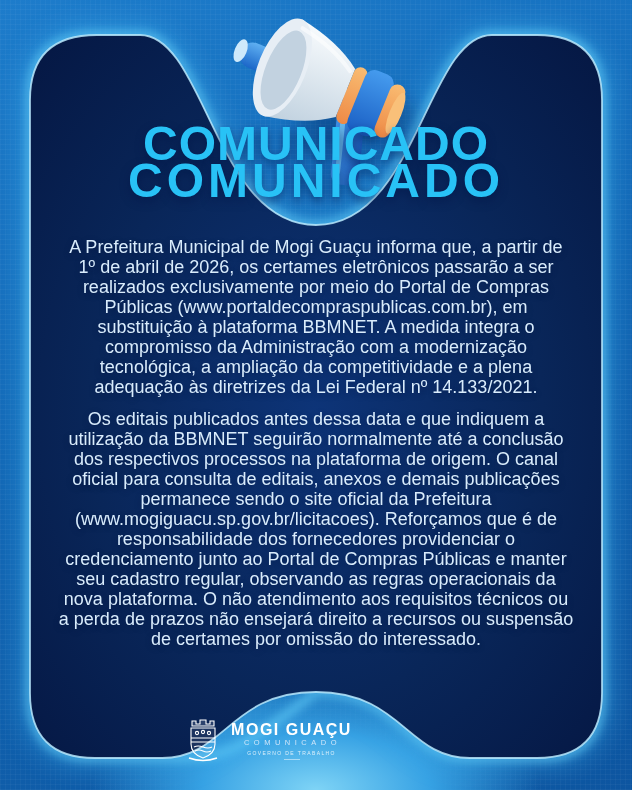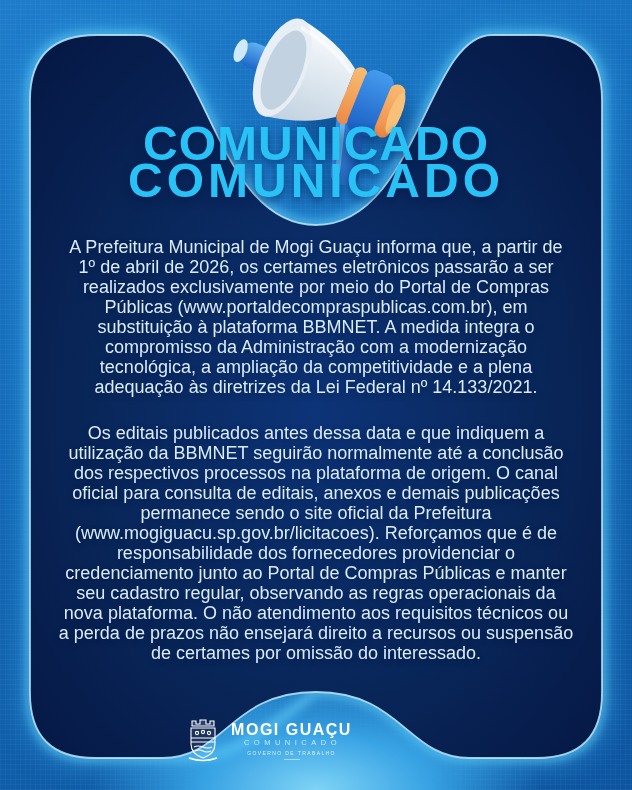--- a/index.html
+++ b/index.html
@@ -27,21 +27,21 @@
     text-shadow:0 4px 10px rgba(0,20,70,0.55);
   }
   .title-line1{font-size:48px;letter-spacing:1px;display:block;}
   .title-line2{font-size:48px;letter-spacing:4px;display:block;}
   .body-block{
     position:absolute;z-index:5;left:26px;top:237px;width:580px;text-align:center;
     color:#d9ecfc;font-size:18px;line-height:20px;
     text-shadow:0 2px 6px rgba(2,20,60,0.45);
   }
   .para{white-space:pre-line;margin:0;}
-  .para + .para{margin-top:26px;}
+  .para + .para{margin-top:12px;}
   .footer{
     position:absolute;z-index:6;left:0;top:718px;width:536px;
     display:flex;align-items:center;justify-content:center;gap:9px;color:#ffffff;
   }
   .footer-text{display:flex;flex-direction:column;align-items:center;}
   .footer-city{font-size:16px;font-weight:bold;letter-spacing:1.5px;line-height:17px;}
   .footer-org{font-size:7.5px;letter-spacing:4.5px;line-height:10px;color:#cfe6fa;margin-left:2px;}
   .footer-slogan{font-size:5px;letter-spacing:1.4px;line-height:7px;opacity:.8;margin-top:2px;}
   .slogan-rule{width:16px;height:1px;background:#ffffff;opacity:.5;margin-top:2px;}
 </style>

